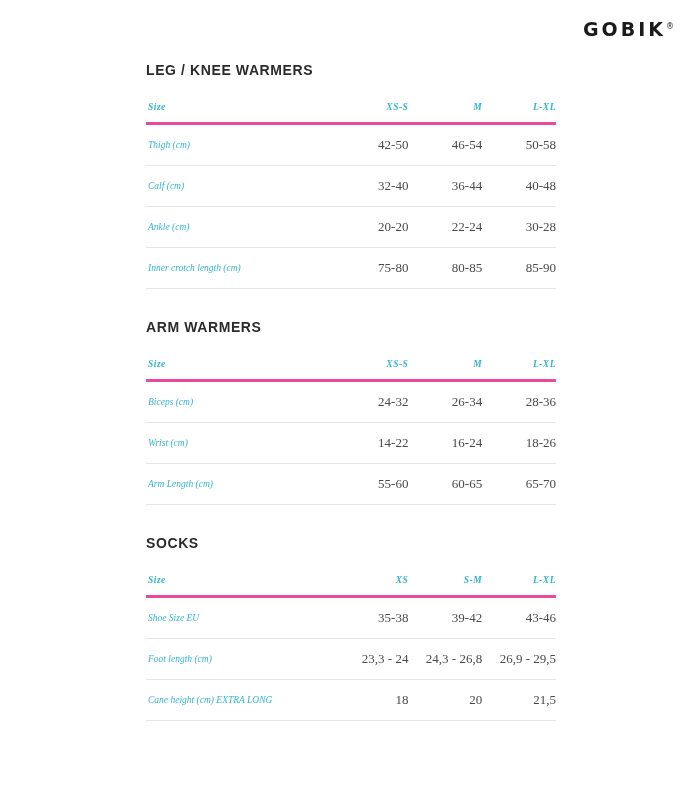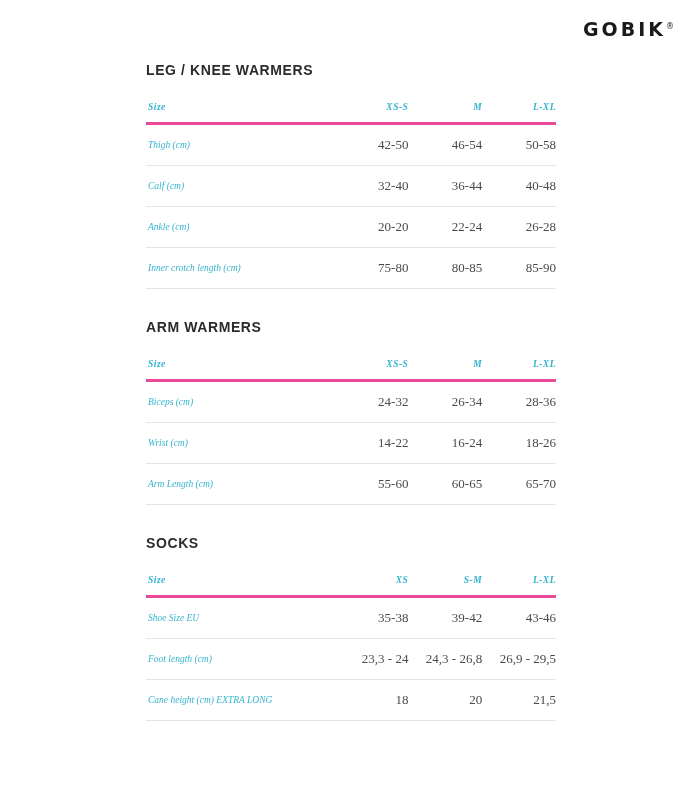--- a/index.html
+++ b/index.html
@@ -144,21 +144,21 @@
           <tr>
             <td class="first">Calf (cm)</td>
             <td>32-40</td>
             <td>36-44</td>
             <td>40-48</td>
           </tr>
           <tr>
             <td class="first">Ankle (cm)</td>
             <td>20-20</td>
             <td>22-24</td>
-            <td>26-28</td>
+            <td>30-28</td>
           </tr>
           <tr>
             <td class="first">Inner crotch length (cm)</td>
             <td>75-80</td>
             <td>80-85</td>
             <td>85-90</td>
           </tr>
         </tbody>
       </table>
     </div>

